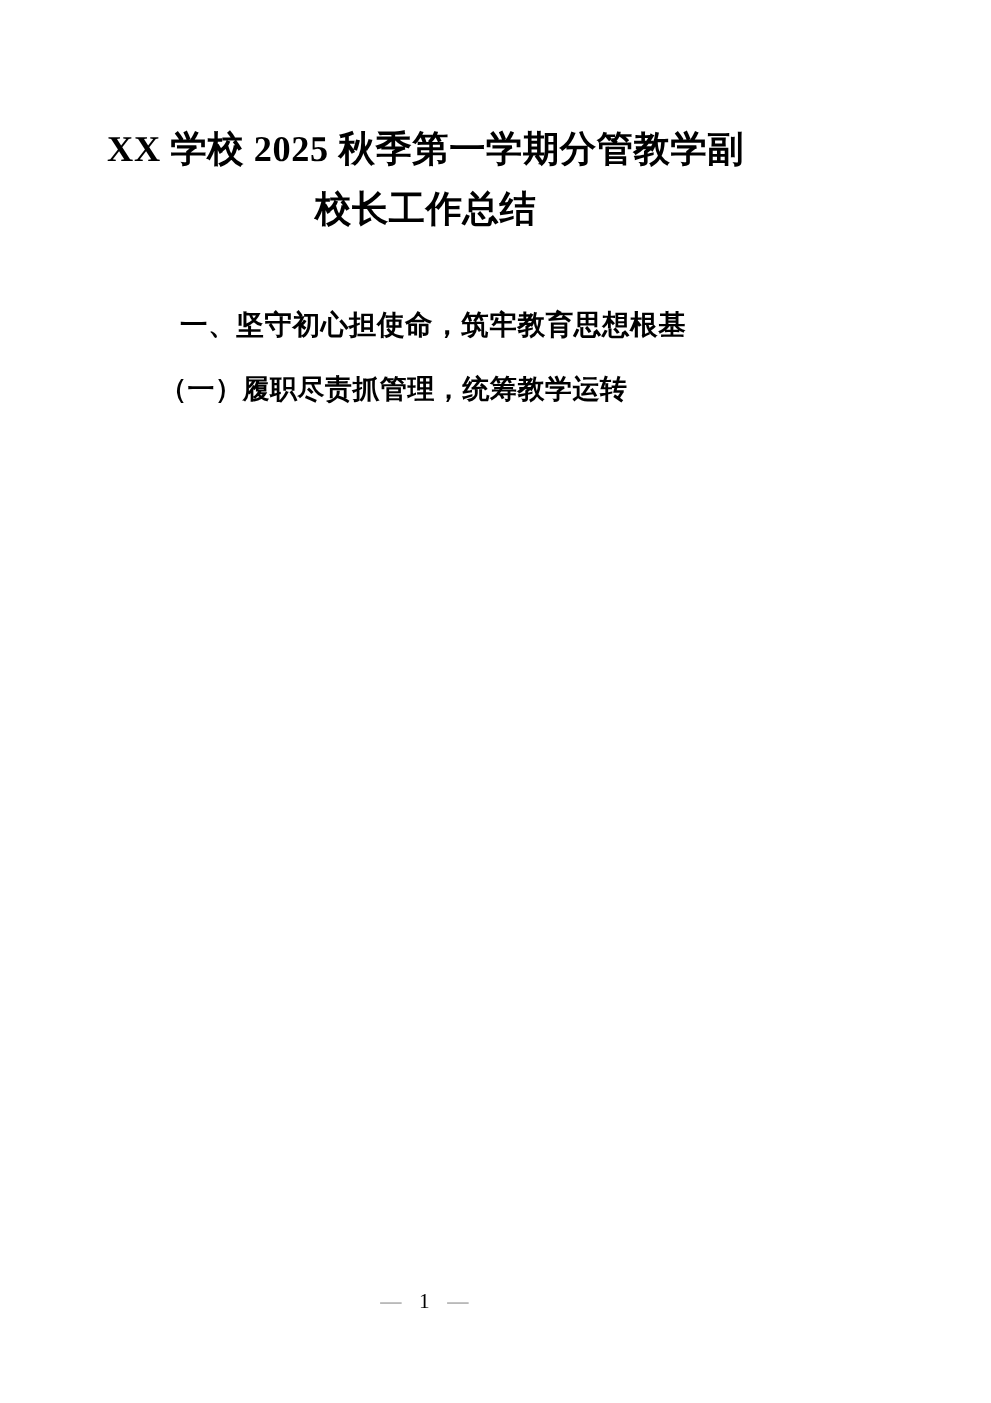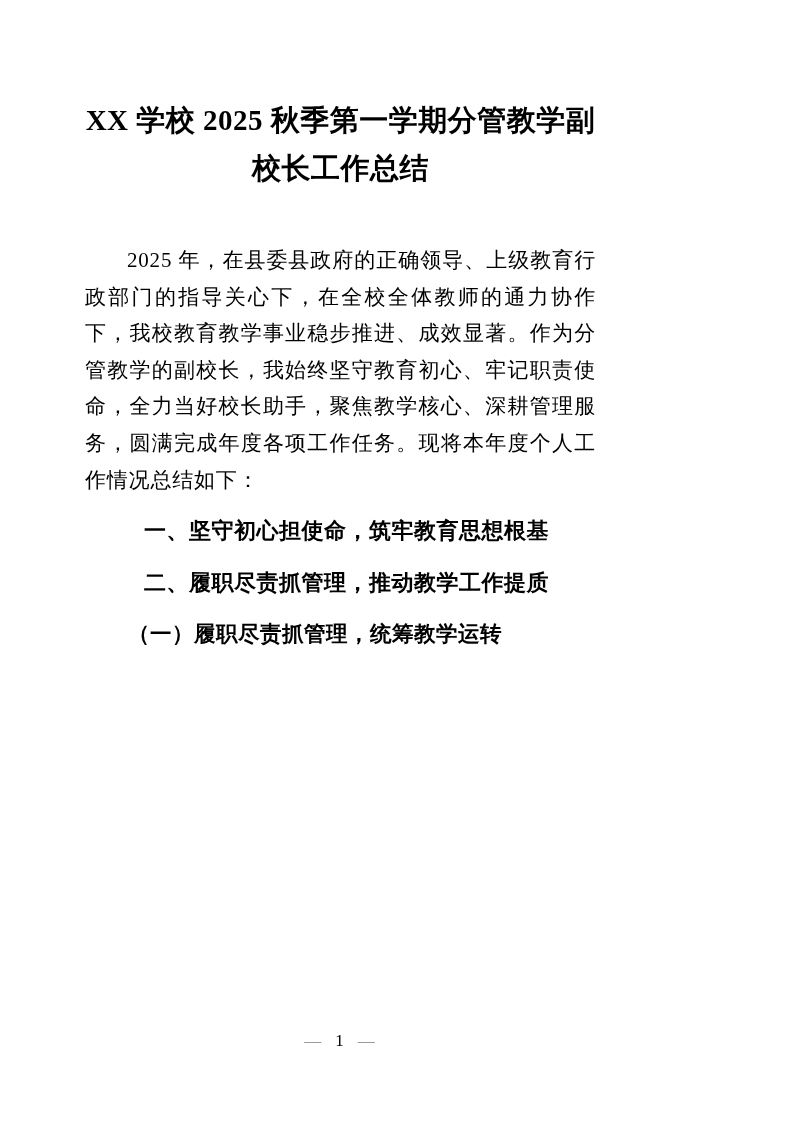--- a/index.html
+++ b/index.html
@@ -74,26 +74,24 @@
   }
 </style>
 </head>
 <body>
 
 <div class="page">
   <div class="content">
 
     <h1 class="doc-title">XX 学校 2025 秋季第一学期分管教学副校长工作总结</h1>
 
-    <p class="para">2025 年，在县委县政府的正确领导、上级教育行政部门的指导关心下，在全校全体教师的通力协作下，我校教育教学事业稳步推进、成效显著。作为分管教学的副校长，我始终坚守教育初心、牢记职责使命，全力当好校长助手，聚焦教学核心、深耕管理服务，圆满完成年度各项工作任务。现将本年度个人工作情况总结如下：</p>
 
     <h2 class="h-sans">一、坚守初心担使命，筑牢教育思想根基</h2>
 
 
-    <h2 class="h-sans">二、履职尽责抓管理，推动教学工作提质</h2>
 
     <h3 class="h-kai">（一）履职尽责抓管理，统筹教学运转</h3>
 
 
 
 
   </div>
 
   <div class="footer">
     <span class="dash">—</span><span class="num">1</span><span class="dash">—</span>

